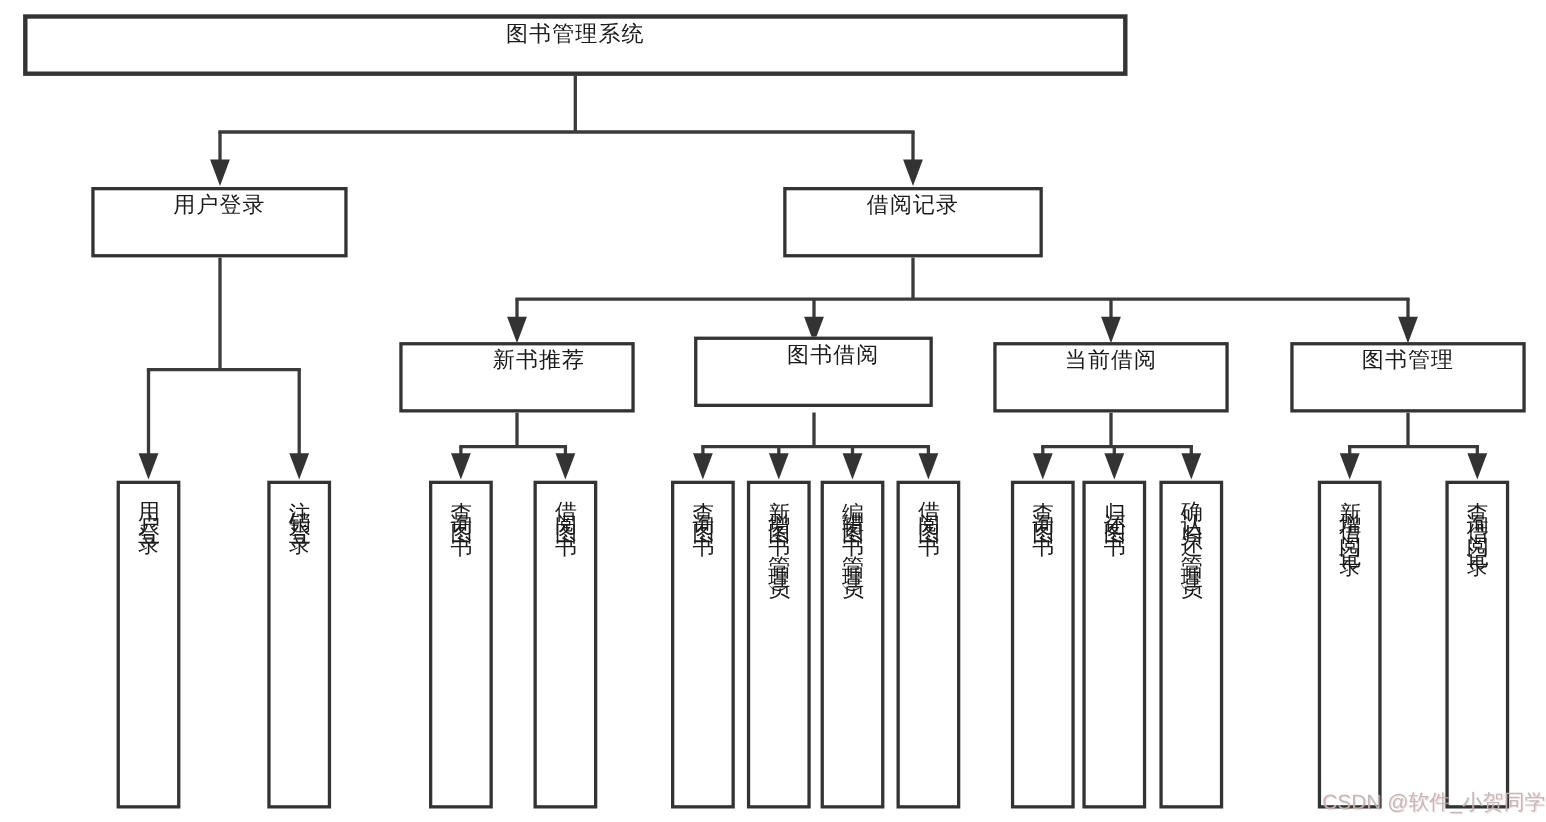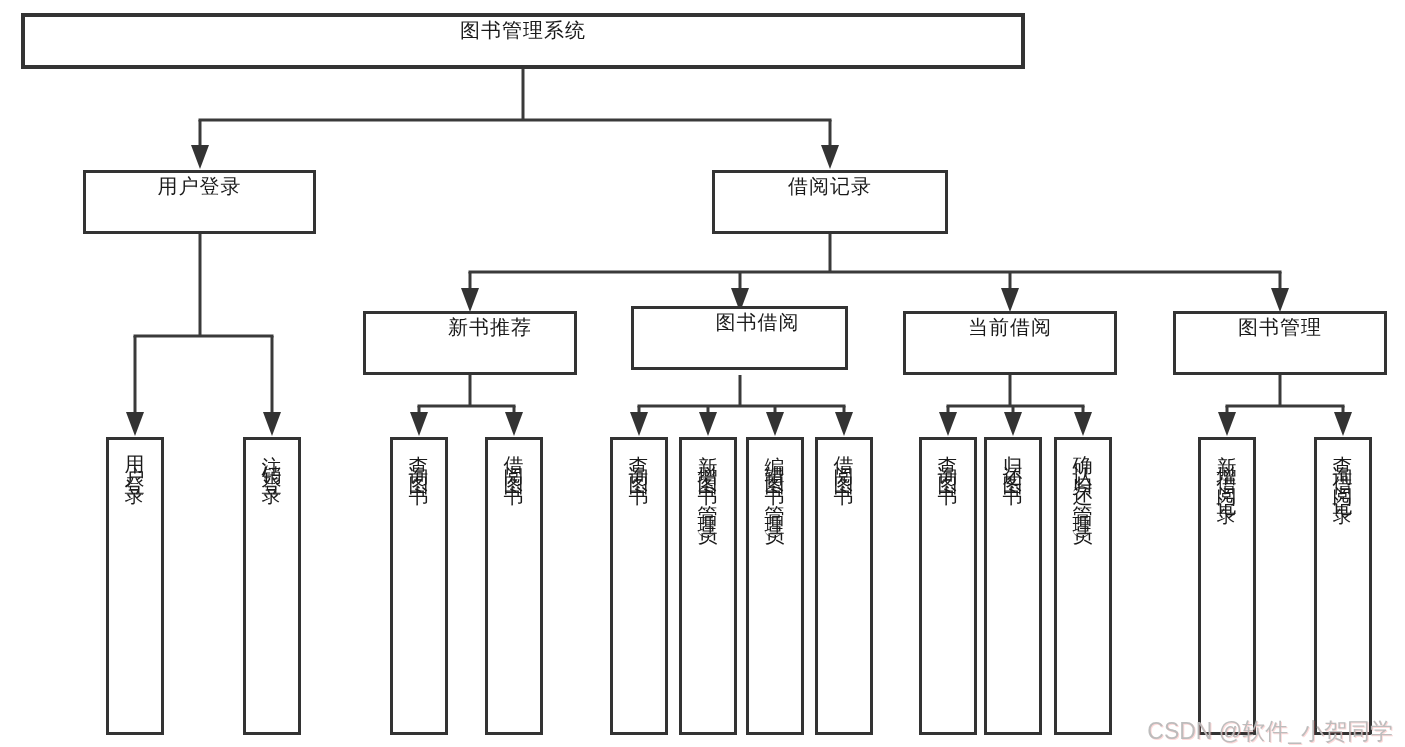--- a/index.html
+++ b/index.html
@@ -32,22 +32,22 @@
     writing-mode: vertical-rl;
     text-orientation: mixed;
     font-size: 20px;
     letter-spacing: 10px;
     line-height: 1;
     white-space: nowrap;
   }
   .watermark {
     position: absolute;
     top: 716px;
-    right: 12px;
-    font-size: 23px;
+    right: 0;
+    font-size: 19px;
     color: rgba(185, 185, 185, 0.95);
     text-shadow: 1px 1px 0 rgba(252, 106, 106, 0.25);
     white-space: nowrap;
   }
 </style>
 </head>
 <body>
 
 <div class="stage">
 

